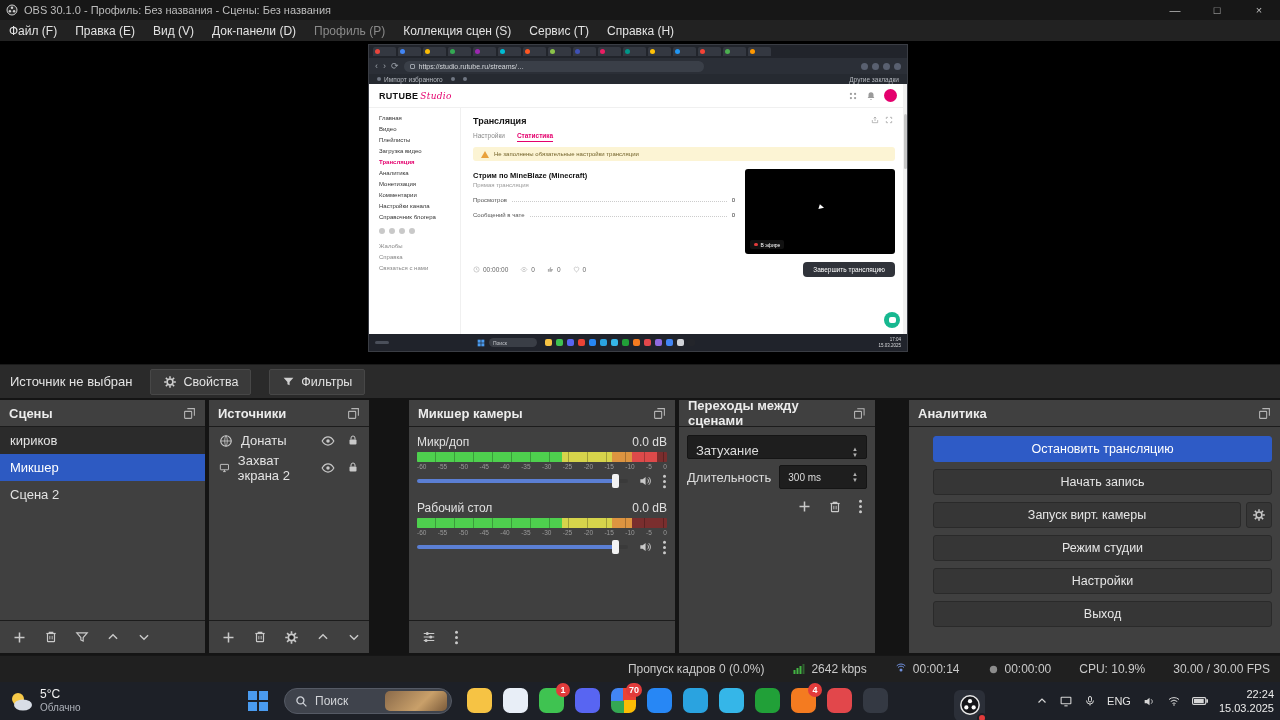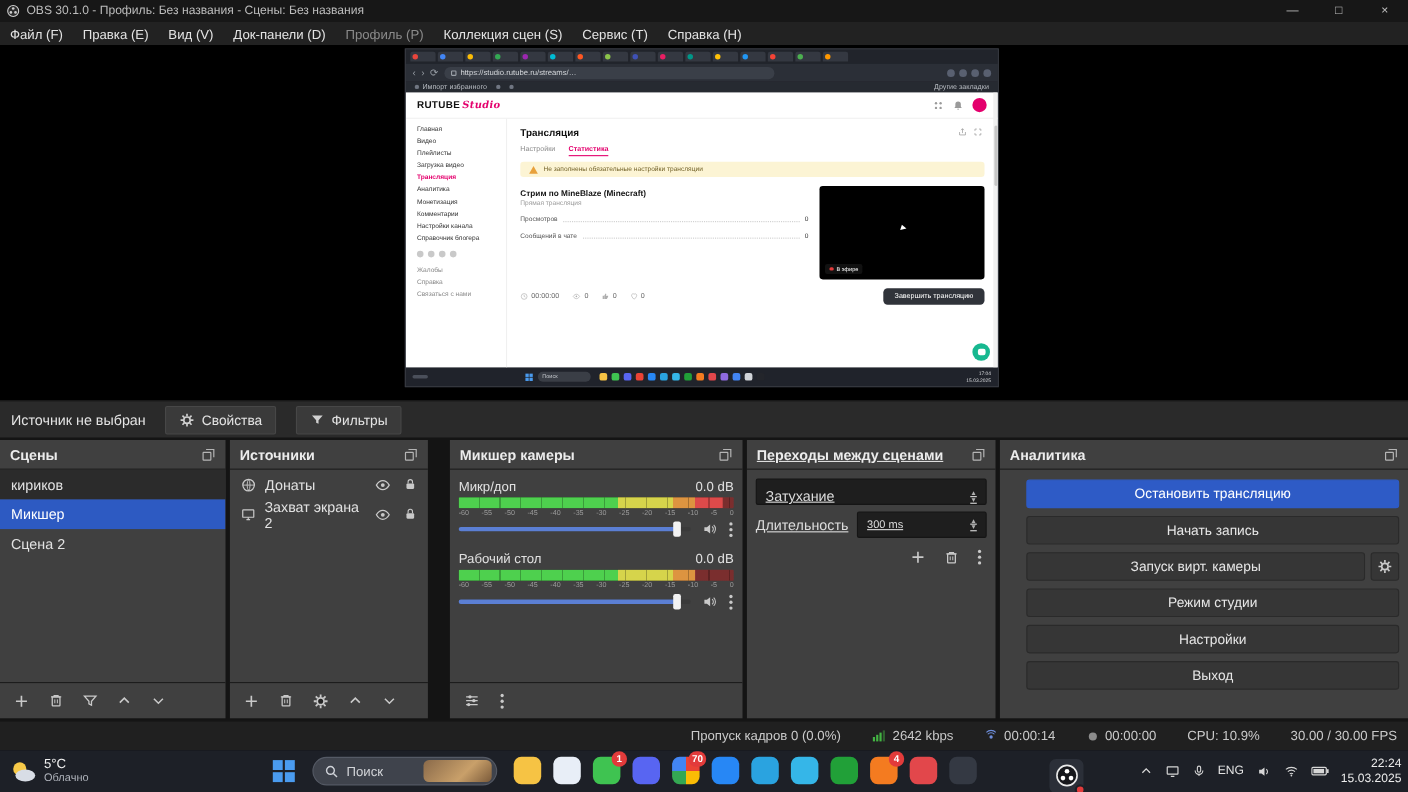--- a/index.html
+++ b/index.html
@@ -36,21 +36,21 @@
   #baddr .exts i { width:7px; height:7px; border-radius:50%; background:#596070; display:inline-block; }
   #bbooks { height:10px; background:#262a31; display:flex; align-items:center; gap:8px; padding:0 8px; }
   #bbooks .bk { font-size:6.5px; color:#b6bac0; display:flex; align-items:center; gap:3px; }
   #bbooks .bk i { width:4px; height:4px; border-radius:50%; background:#707682; display:inline-block; }
   #bbooks .spacer { flex:1; }
 
   
   #bpage { flex:1; background:#fff; position:relative; display:flex; flex-direction:column; overflow:hidden; }
   #rheader { height:24px; display:flex; align-items:center; padding:0 10px; border-bottom:1px solid #f0f0f0; }
   #rlogo { font-size:9px; font-weight:bold; color:#111; letter-spacing:0.3px; }
-  #rlogo .sub { color:#e4006d; font-family:"DejaVu Serif", serif; font-style:italic; font-weight:bold; margin-left:2px; }
+  #rlogo .sub { color:#e4006d; font-family:"DejaVu Serif", serif; font-style:italic; font-weight:normal; margin-left:2px; }
   #rheader .hicons { margin-left:auto; display:flex; align-items:center; gap:8px; }
   #rheader .ava { width:13px; height:13px; border-radius:50%; background:#e4006d; }
   #rbody { flex:1; display:flex; }
   #rsidebar { width:92px; border-right:1px solid #f0f0f0; padding-top:4px; display:flex; flex-direction:column; }
   .snav { font-size:6px; color:#333; padding:2.5px 10px; white-space:nowrap; }
   .snav.active { color:#e4006d; font-weight:bold; }
   #rsocial { display:flex; gap:4px; padding:6px 10px; }
   #rsocial i { width:6px; height:6px; border-radius:50%; background:#c9c9c9; display:inline-block; }
   .snavb { font-size:6px; color:#888; padding:2.5px 10px; }
   #rcontent { flex:1; padding:8px 12px; position:relative; }
@@ -520,21 +520,21 @@
           </svg>
         </span>
       <span class="ficon">
           <svg width="14" height="14" viewBox="0 0 24 24">
             <path d="M5 9l7 7 7-7" fill="none" stroke="#c9c9c9" stroke-width="2.4"></path>
           </svg>
         </span>
     </div>
   </div>
 
-  <div class="panel" id="sourcespanel" style="left:209px;width:180px;">
+  <div class="panel" id="sourcespanel" style="left:209px;width:160px;">
     <div class="panel-h">
       <span class="pt">Источники</span>
       <svg class="pop" width="13" height="13" viewBox="0 0 24 24">
           <g fill="none" stroke="#b5b5b5" stroke-width="2">
             <rect x="3" y="8" width="13" height="13" rx="1"></rect>
             <path d="M8 3h13v13"></path>
           </g>
         </svg>
     </div>
     <div class="panel-b">
@@ -725,21 +725,21 @@
             <g fill="#c9c9c9">
               <circle cx="3" cy="3" r="2"></circle>
               <circle cx="3" cy="10" r="2"></circle>
               <circle cx="3" cy="17" r="2"></circle>
             </g>
           </svg>
         </span>
     </div>
   </div>
 
-  <div class="panel" id="transitions" style="left:679px;width:226px;text-decoration:underline;">
+  <div class="panel" id="transitions" style="left:679px;width:196px;">
     <div class="panel-h">
       <span class="pt">Переходы между сценами</span>
       <svg class="pop" width="13" height="13" viewBox="0 0 24 24">
           <g fill="none" stroke="#b5b5b5" stroke-width="2">
             <rect x="3" y="8" width="13" height="13" rx="1"></rect>
             <path d="M8 3h13v13"></path>
           </g>
         </svg>
     </div>
     <div class="panel-b">

